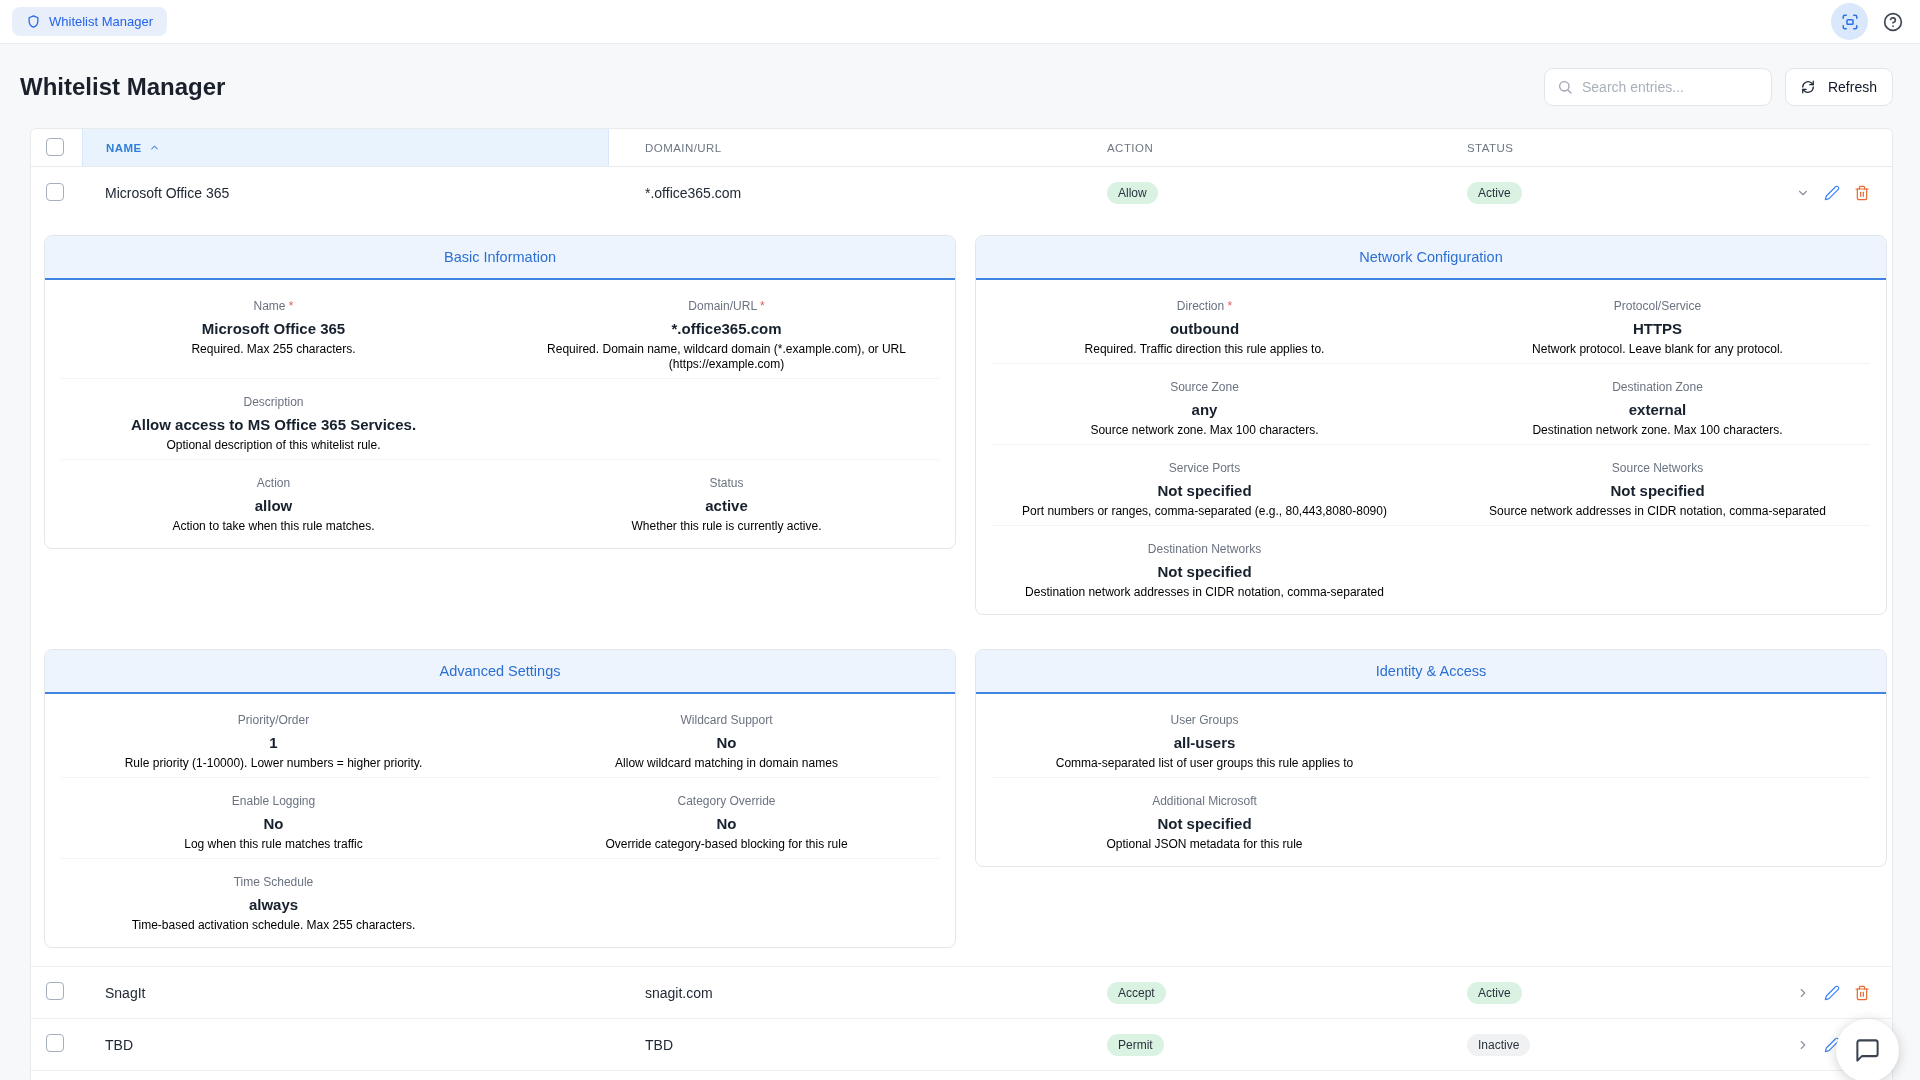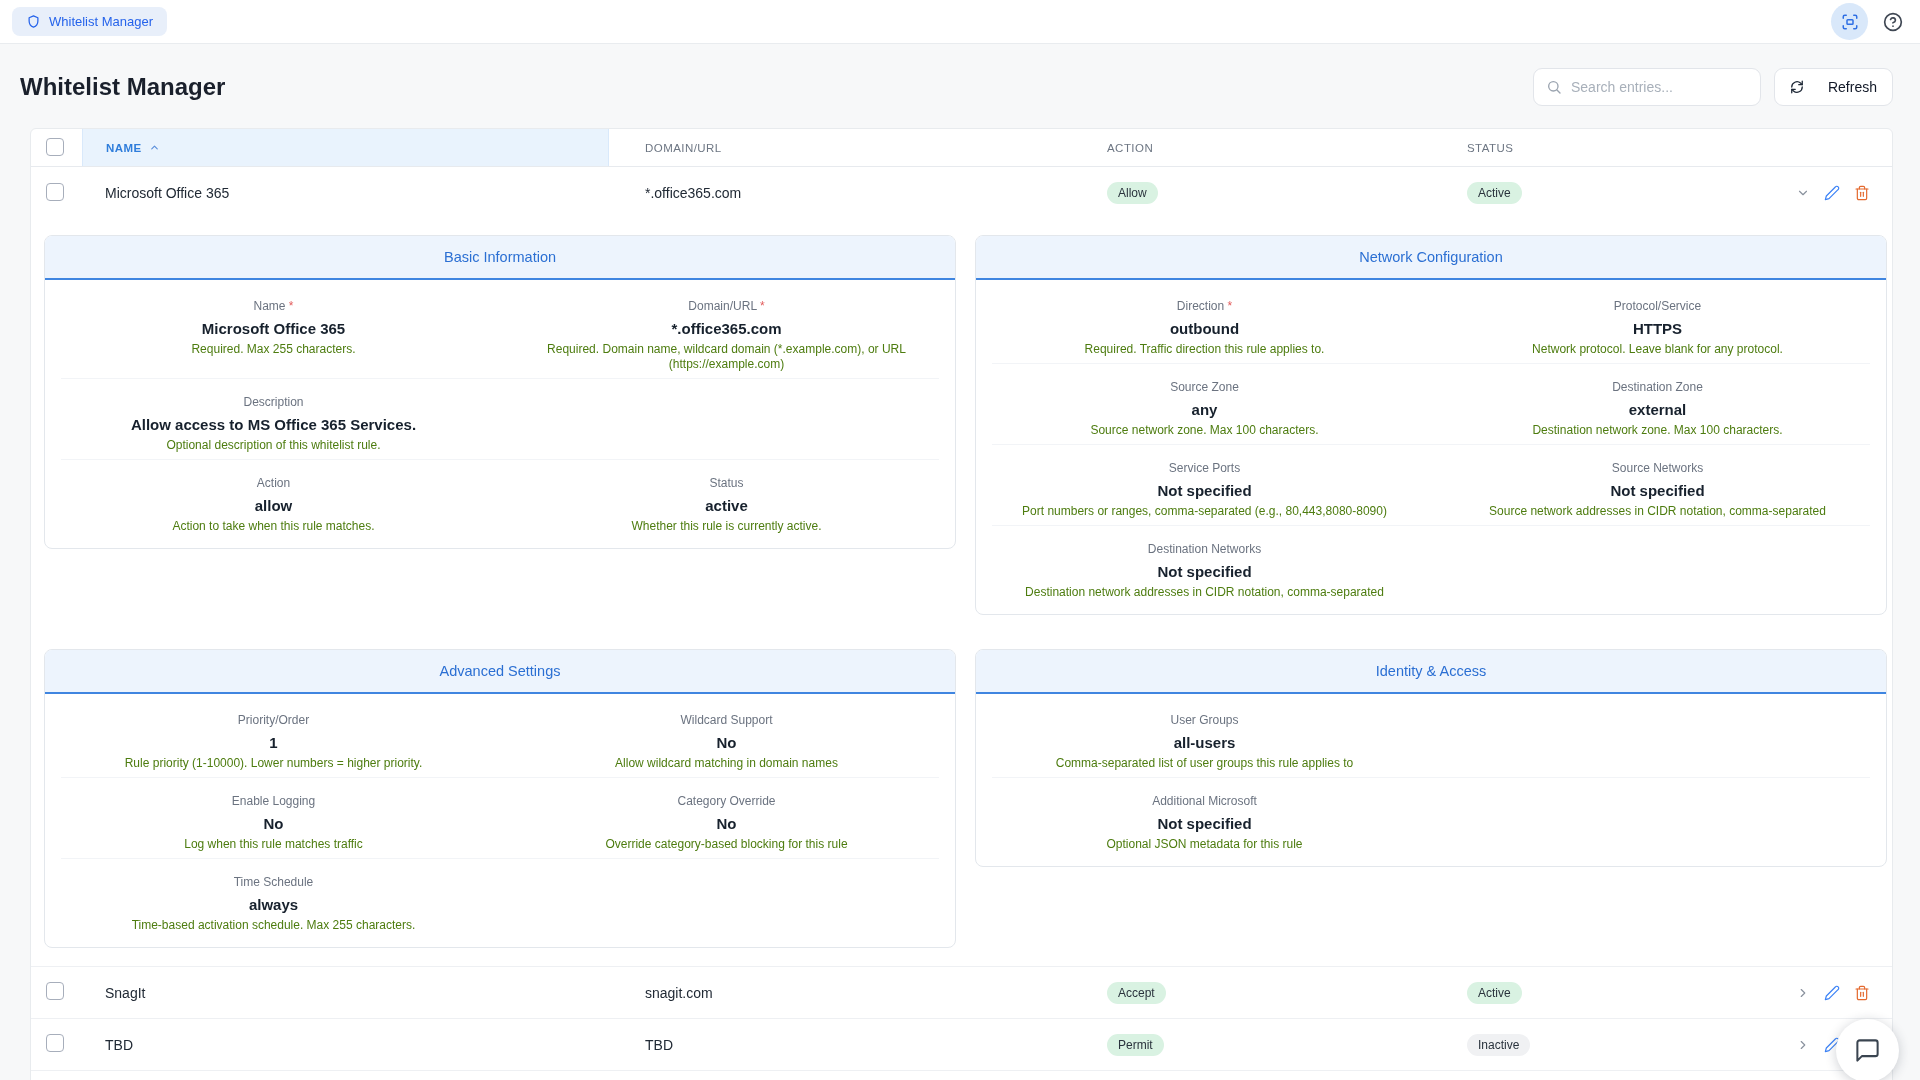--- a/index.html
+++ b/index.html
@@ -26,21 +26,21 @@
   .page-head { display:flex; align-items:center; justify-content:space-between;
                padding:24px 27px 22px 20px; }
   .page-title { font-size:24px; font-weight:bold; color:#1a202c; }
   .head-actions { display:flex; align-items:flex-end; gap:13px; }
   .searchbox { display:flex; align-items:center; gap:9px; width:228px; height:38px;
                background:#fff; border:1px solid #e2e5ea; border-radius:9px; padding:0 12px; }
   .searchbox svg { stroke:#9aa3af; flex:none; }
   .searchbox input { border:none; outline:none; width:100%; font-size:14px;
                      font-family:"Liberation Sans", sans-serif; color:#212a35; background:transparent; }
   .searchbox input::placeholder { color:#a8b0ba; }
-  .refresh-btn { display:flex; align-items:center; gap:24px; height:38px; padding:0 15px;
+  .refresh-btn { display:flex; align-items:center; gap:13px; height:38px; padding:0 15px;
                  background:#fff; border:1px solid #e2e5ea; border-radius:9px; cursor:pointer;
                  font-size:14px; color:#111827; font-family:"Liberation Sans", sans-serif; }
   .refresh-btn svg { stroke:#1f2937; }
   
   .table-card { margin:0 27px 0 30px; background:#fff; border:1px solid #e8ebee;
                 border-radius:6px; overflow:hidden; }
   .thead, .trow { display:grid; grid-template-columns:51px 527px 482px 360px 340px 1fr;
                   align-items:center; }
   .thead { height:38px; border-bottom:1px solid #e7eaee; font-size:11.5px;
            letter-spacing:.45px; color:#6d7683; }
@@ -76,21 +76,21 @@
   .panel { background:#fff; border:1px solid #e3e7ec; border-radius:8px; overflow:hidden; }
   .p-head { background:#edf4fd; border-bottom:2px solid #3f85e0; padding:12px 16px; }
   .p-title { font-size:14.5px; color:#2b6fd3; }
   .p-body { padding:3px 16px 8px; }
   .f-row { display:grid; grid-template-columns:1fr 1fr; gap:0 28px; padding:6px 0;
            border-bottom:1px solid #f2f4f7; }
   .p-body .f-row:last-child { border-bottom:none; }
   .f-label { font-size:12px; color:#6b7380; line-height:15px;margin-top:10px; }
   .req { color:#e25c5c; }
   .f-value { font-size:15px; font-weight:bold; color:#17212d; line-height:21px; margin:4px 0 3px; }
-  .f-help { font-size:12px; color:#4d7c0f; line-height:15px; }
+  .f-help { font-size:12px; color:#000000; line-height:15px; }
   
   .chat-btn { position:absolute; left:1836px; top:1019px; width:63px; height:63px;
               border-radius:50%; background:#fff; border:none; cursor:pointer;
               box-shadow:0 2px 12px rgba(30,40,60,.22); display:flex; align-items:center;
               justify-content:center; z-index:10; }
   .chat-btn svg { stroke:#3a4450; }
 </style>
 </head>
 <body>
 

